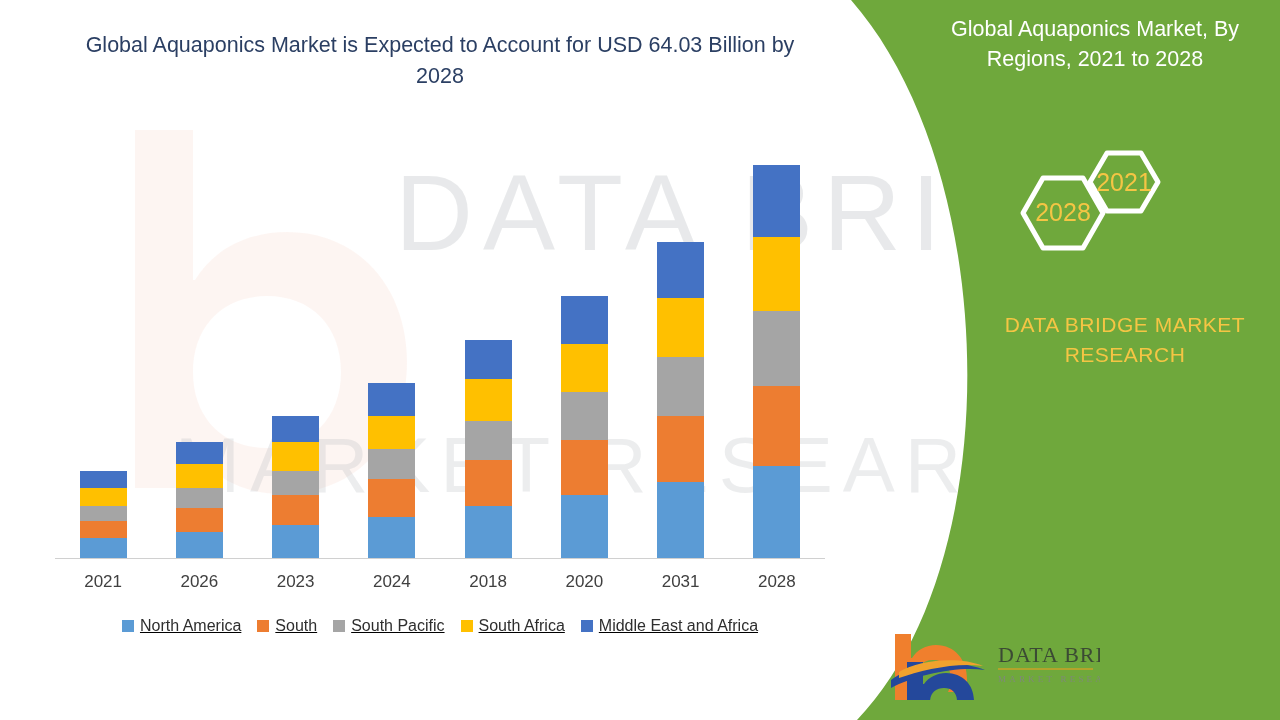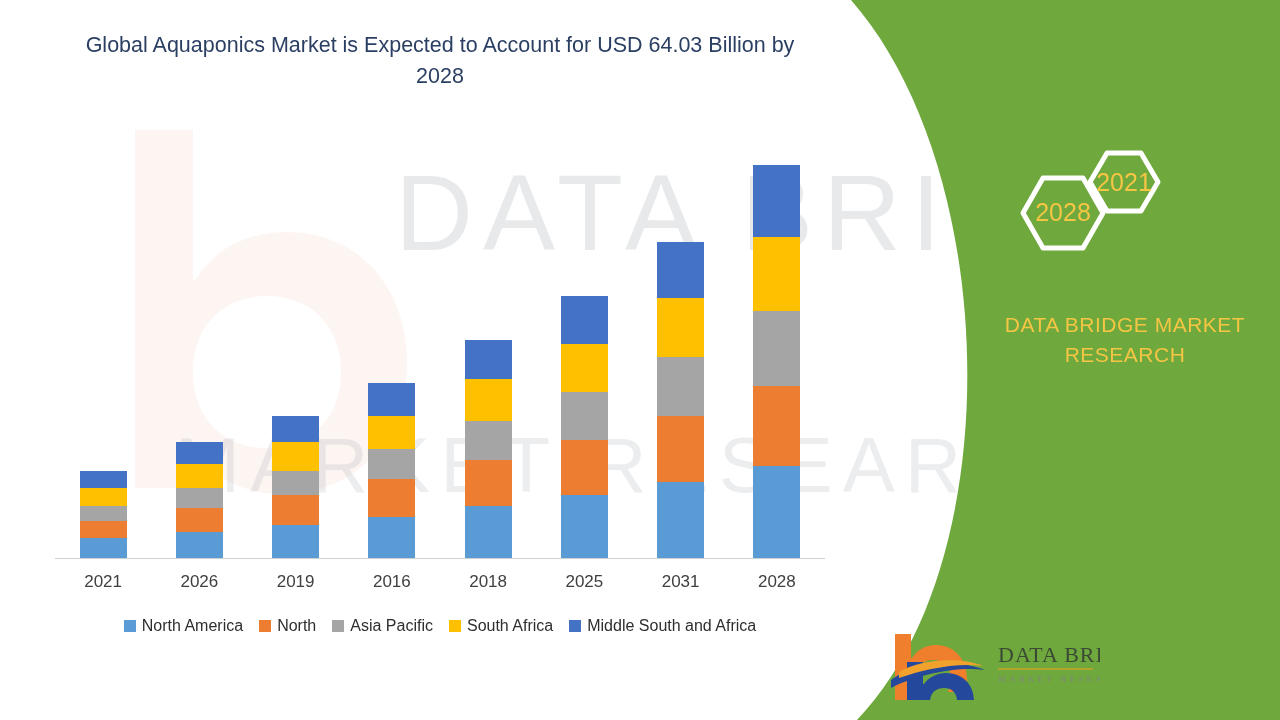--- a/index.html
+++ b/index.html
@@ -103,20 +103,21 @@
     width: 770px;
     display: flex;
     justify-content: center;
     align-items: center;
     gap: 16px;
   }
   .legend-item {
     display: flex;
     align-items: center;
     gap: 6px;
+    text-decoration: underline;
   }
   .swatch { width: 12px; height: 12px; flex: none; }
   .legend-label {
     color: #2e2e2e;
     font-size: 16px;
     white-space: nowrap;
   }
 
   
   .green-panel {
@@ -246,55 +247,56 @@
             <div class="seg" style="background: rgb(68, 114, 196); height: 72.0156px;"></div>
           </div>
         </div>
       </div>
     <div class="axis-line"></div>
   </div>
 
   <div class="xaxis" id="xaxis">
       <span>2021</span>
       <span>2026</span>
-      <span>2019</span>
-      <span>2016</span>
+      <span>2023</span>
+      <span>2024</span>
       <span>2018</span>
-      <span>2025</span>
+      <span>2020</span>
       <span>2031</span>
       <span>2028</span>
     </div>
 
   <div class="legend" id="legend">
       <div class="legend-item">
         <span class="swatch" style="background: rgb(91, 155, 213);"></span>
         <span class="legend-label">North America</span>
       </div>
       <div class="legend-item">
         <span class="swatch" style="background: rgb(237, 125, 49);"></span>
-        <span class="legend-label">North</span>
+        <span class="legend-label">South</span>
       </div>
       <div class="legend-item">
         <span class="swatch" style="background: rgb(165, 165, 165);"></span>
-        <span class="legend-label">Asia Pacific</span>
+        <span class="legend-label">South Pacific</span>
       </div>
       <div class="legend-item">
         <span class="swatch" style="background: rgb(255, 192, 0);"></span>
         <span class="legend-label">South Africa</span>
       </div>
       <div class="legend-item">
         <span class="swatch" style="background: rgb(68, 114, 196);"></span>
-        <span class="legend-label">Middle South and Africa</span>
+        <span class="legend-label">Middle East and Africa</span>
       </div>
     </div>
 
   <svg class="green-panel" viewBox="0 0 1280 720" preserveAspectRatio="none">
     <path d="M851 0 L1280 0 L1280 720 L857 720 C 1010 560, 1000 170, 851 0 Z" fill="#6FA83C"></path>
   </svg>
 
+  <div class="panel-title">Global Aquaponics Market, By Regions, 2021 to 2028</div>
 
   <svg class="hex-wrap" viewBox="0 0 195 130">
 
     <path d="M58 33 L98 33 L118 68 L98 103 L58 103 L38 68 Z" fill="none" stroke="#ffffff" stroke-width="5" stroke-linejoin="round"></path>
     <text x="78" y="76" text-anchor="middle" fill="#f5c544" font-family="Liberation Sans, sans-serif" font-size="25">2028</text>
 
     <path d="M122 8 L156 8 L173 37 L156 66 L122 66 L105 37 Z" fill="none" stroke="#ffffff" stroke-width="5" stroke-linejoin="round"></path>
     <text x="139" y="46" text-anchor="middle" fill="#f5c544" font-family="Liberation Sans, sans-serif" font-size="25">2021</text>
   </svg>
 

